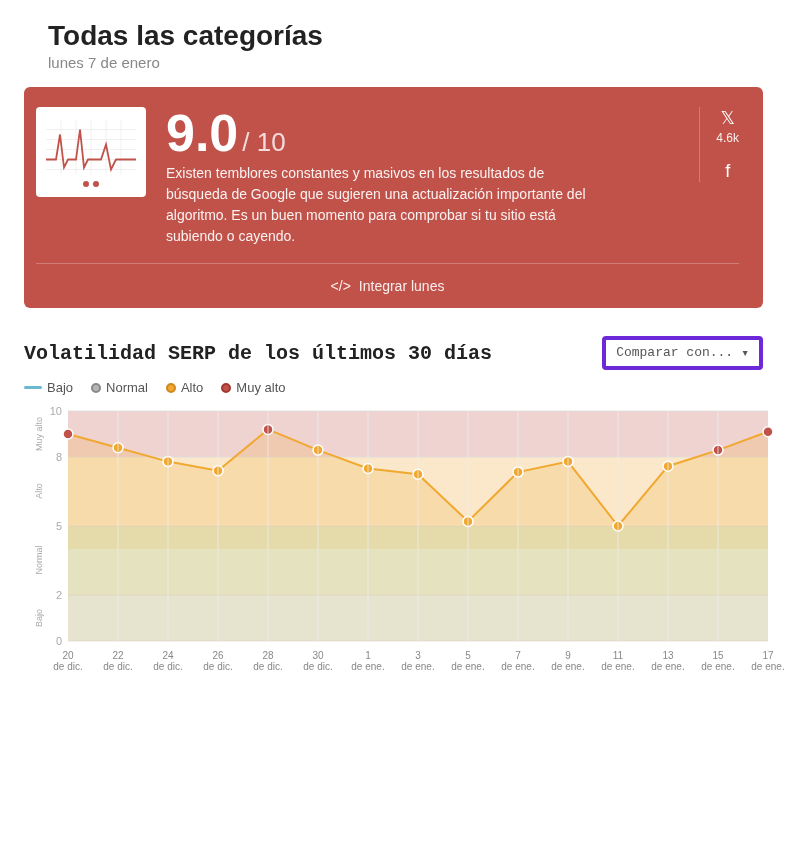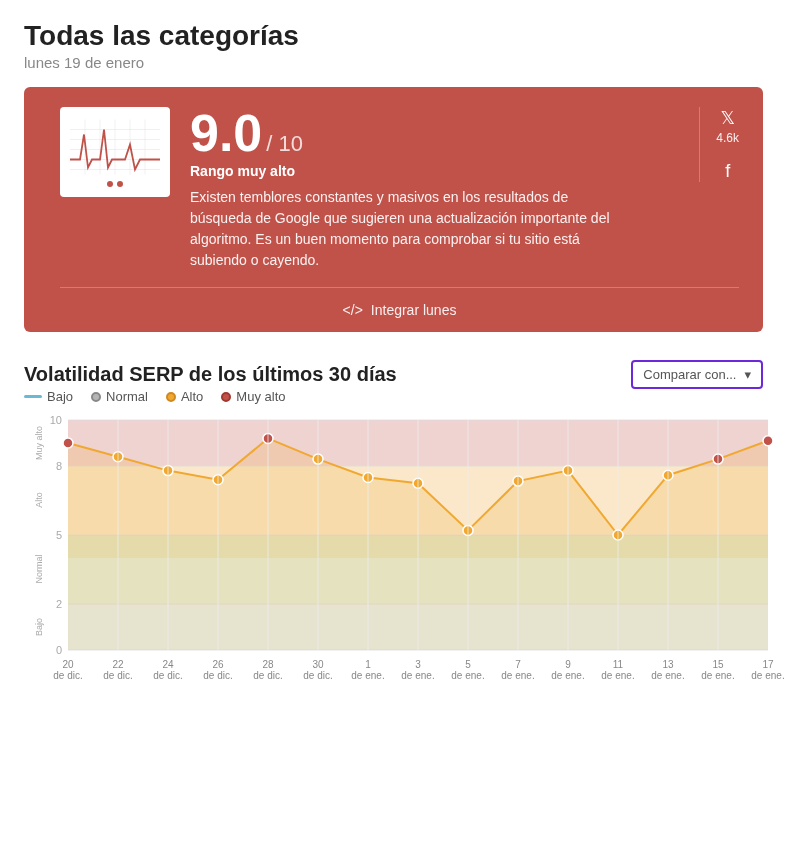--- a/index.html
+++ b/index.html
@@ -6,29 +6,29 @@
     body {
       font-family: -apple-system, BlinkMacSystemFont, 'Segoe UI', Arial, sans-serif;
       background: #fff;
       color: #333;
       width: 787px;
       min-height: 849px;
       padding: 20px 24px;
     }
 
     
-    .page-header { margin-bottom: 16px; }
+    .page-header { margin-bottom: 16px; margin-left: 24px; }
     .page-title { font-size: 28px; font-weight: 700; color: #222; }
     .page-date { font-size: 15px; color: #888; margin-top: 2px; }
 
     
     .hero-card {
       background: #c0524a;
       border-radius: 6px;
-      padding: 20px 24px 0 36px;
+      padding: 20px 24px 0 12px;
       margin-bottom: 28px;
       position: relative;
       overflow: hidden;
     }
     .hero-top {
       display: flex;
       align-items: flex-start;
       gap: 20px;
     }
     .hero-image {
@@ -61,21 +61,21 @@
       display: block;
     }
     .hero-content { flex: 1; }
     .hero-score {
       display: flex;
       align-items: baseline;
       gap: 4px;
       margin-bottom: 4px;
     }
     .hero-score-number { font-size: 52px; font-weight: 700; color: #fff; line-height: 1; }
-    .hero-score-denom { font-size: 22px; color: rgba(255,255,255,0.8); }
+    .hero-score-denom { font-size: 26px; color: rgba(255,255,255,0.8); }
     .hero-rank { font-size: 14px; font-weight: 700; color: #fff; margin-bottom: 8px; }
     .hero-desc { font-size: 14px; color: rgba(255,255,255,0.92); line-height: 1.5; max-width: 420px; }
 
     .hero-social {
       display: flex;
       flex-direction: column;
       align-items: center;
       gap: 16px;
       padding-left: 16px;
       border-left: 1px solid rgba(255,255,255,0.25);
@@ -105,27 +105,27 @@
       gap: 8px;
     }
     .code-icon { font-size: 14px; color: rgba(255,255,255,0.9); }
 
     
     .chart-section { }
     .chart-header {
       display: flex;
       align-items: center;
       justify-content: space-between;
-      margin-bottom: 0;
+      margin-bottom: 10px;
+      font-family: Liberation Mono, monospace;
     }
     .chart-title { font-size: 20px; font-weight: 700; color: #222; }
     .compare-dropdown {
       display: flex;
-      align-items: center;
-      border: 2px solid #6d28d9;
+      border: 4px solid #6d28d9;
       border-radius: 4px;
       padding: 5px 10px;
       font-size: 13px;
       color: #555;
       cursor: pointer;
       gap: 8px;
       background: #fff;
     }
 
     .legend {
@@ -157,21 +157,21 @@
       position: relative;
       width: 100%;
       margin-top: 16px;
     }
   </style>
 </head>
 <body>
 
 <div class="page-header">
   <div class="page-title">Todas las categorías</div>
-  <div class="page-date">lunes 19 de enero</div>
+  <div class="page-date">lunes 7 de enero</div>
 </div>
 
 <div class="hero-card">
   <div class="hero-top">
 
     <div class="hero-image">
       <svg viewBox="0 0 90 55" xmlns="http://www.w3.org/2000/svg">
 
         <line x1="0" y1="10" x2="90" y2="10" stroke="#e0e0e0" stroke-width="0.5"></line>
         <line x1="0" y1="20" x2="90" y2="20" stroke="#e0e0e0" stroke-width="0.5"></line>
@@ -190,21 +190,20 @@
         <span></span>
           <span></span>
       </div>
     </div>
 
     <div class="hero-content">
       <div class="hero-score">
         <span class="hero-score-number">9.0</span>
         <span class="hero-score-denom">/ 10</span>
       </div>
-      <div class="hero-rank">Rango muy alto</div>
       <div class="hero-desc">Existen temblores constantes y masivos en los resultados de búsqueda de Google que sugieren una actualización importante del algoritmo. Es un buen momento para comprobar si tu sitio está subiendo o cayendo.</div>
     </div>
 
     <div class="hero-social">
       <div class="social-item">
         <span class="social-icon">𝕏</span>
         <span>4.6k</span>
       </div>
       <div class="social-item">
         <span class="social-icon">f</span>

